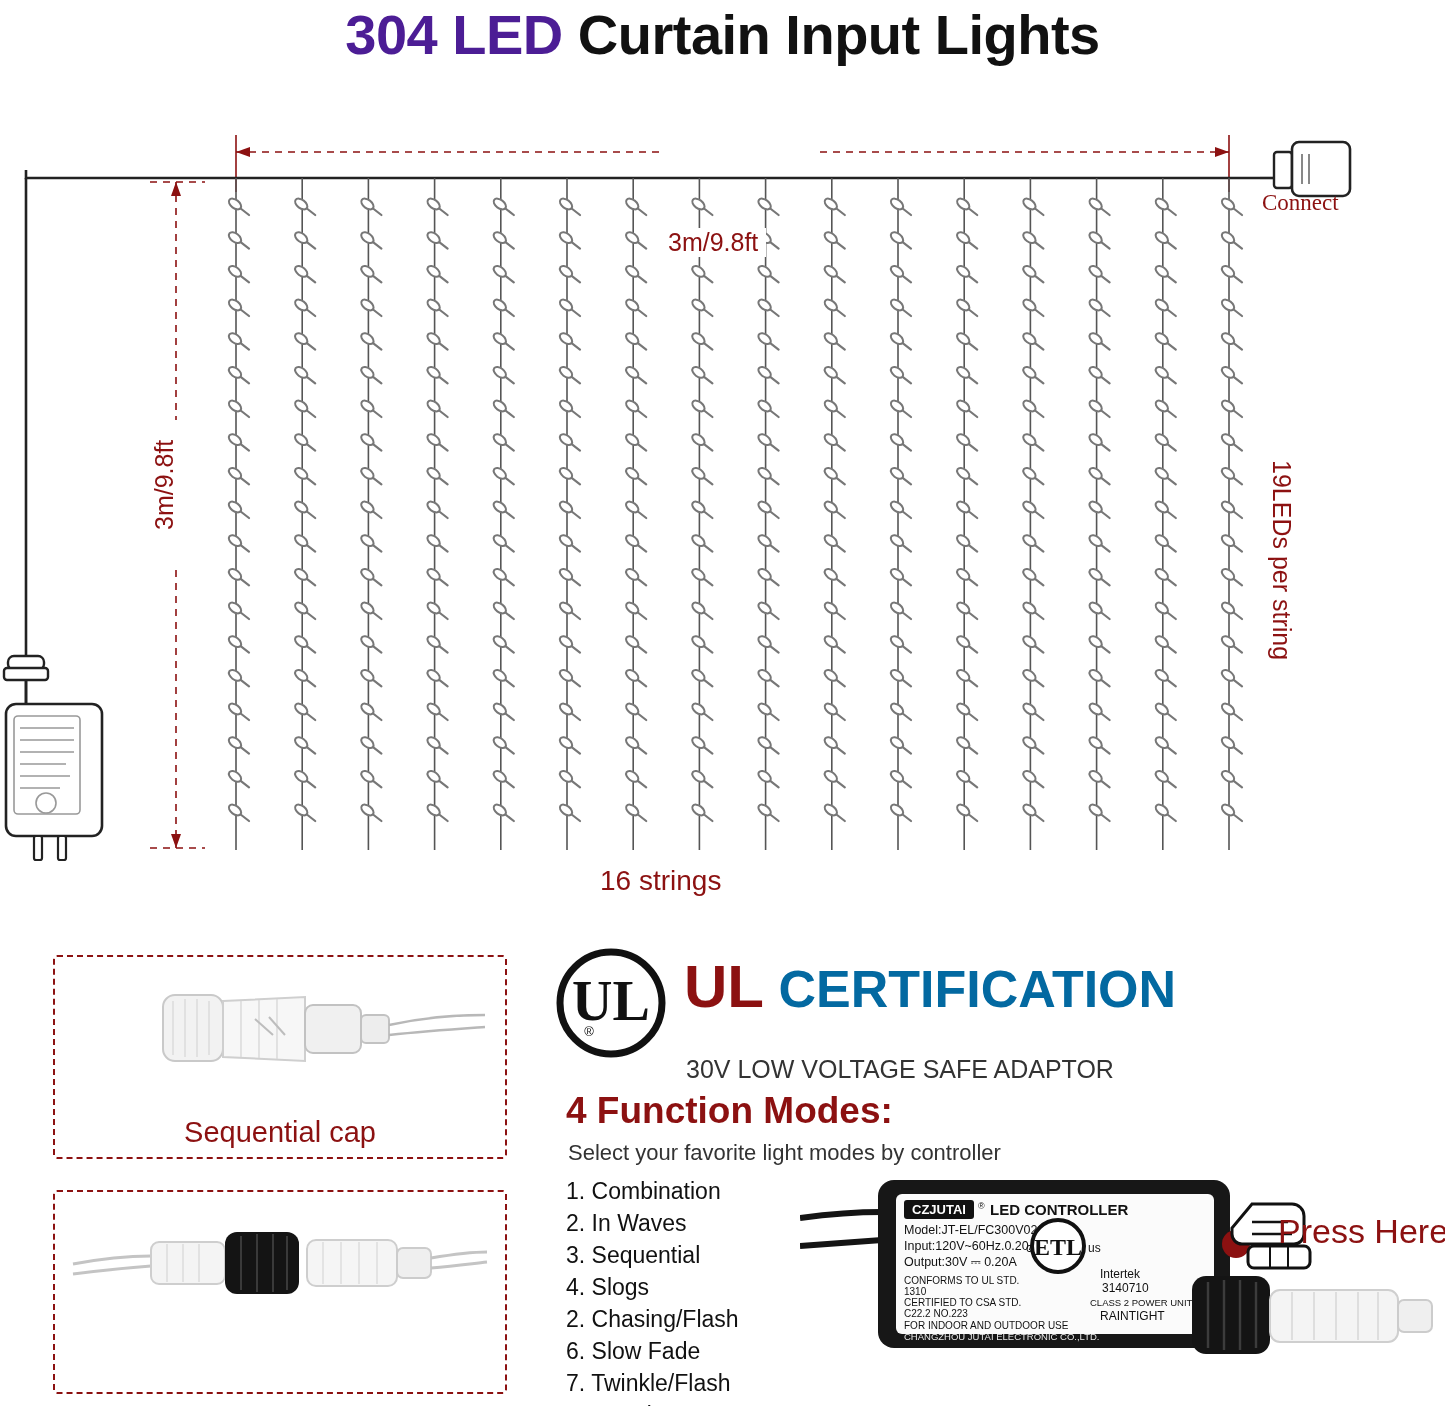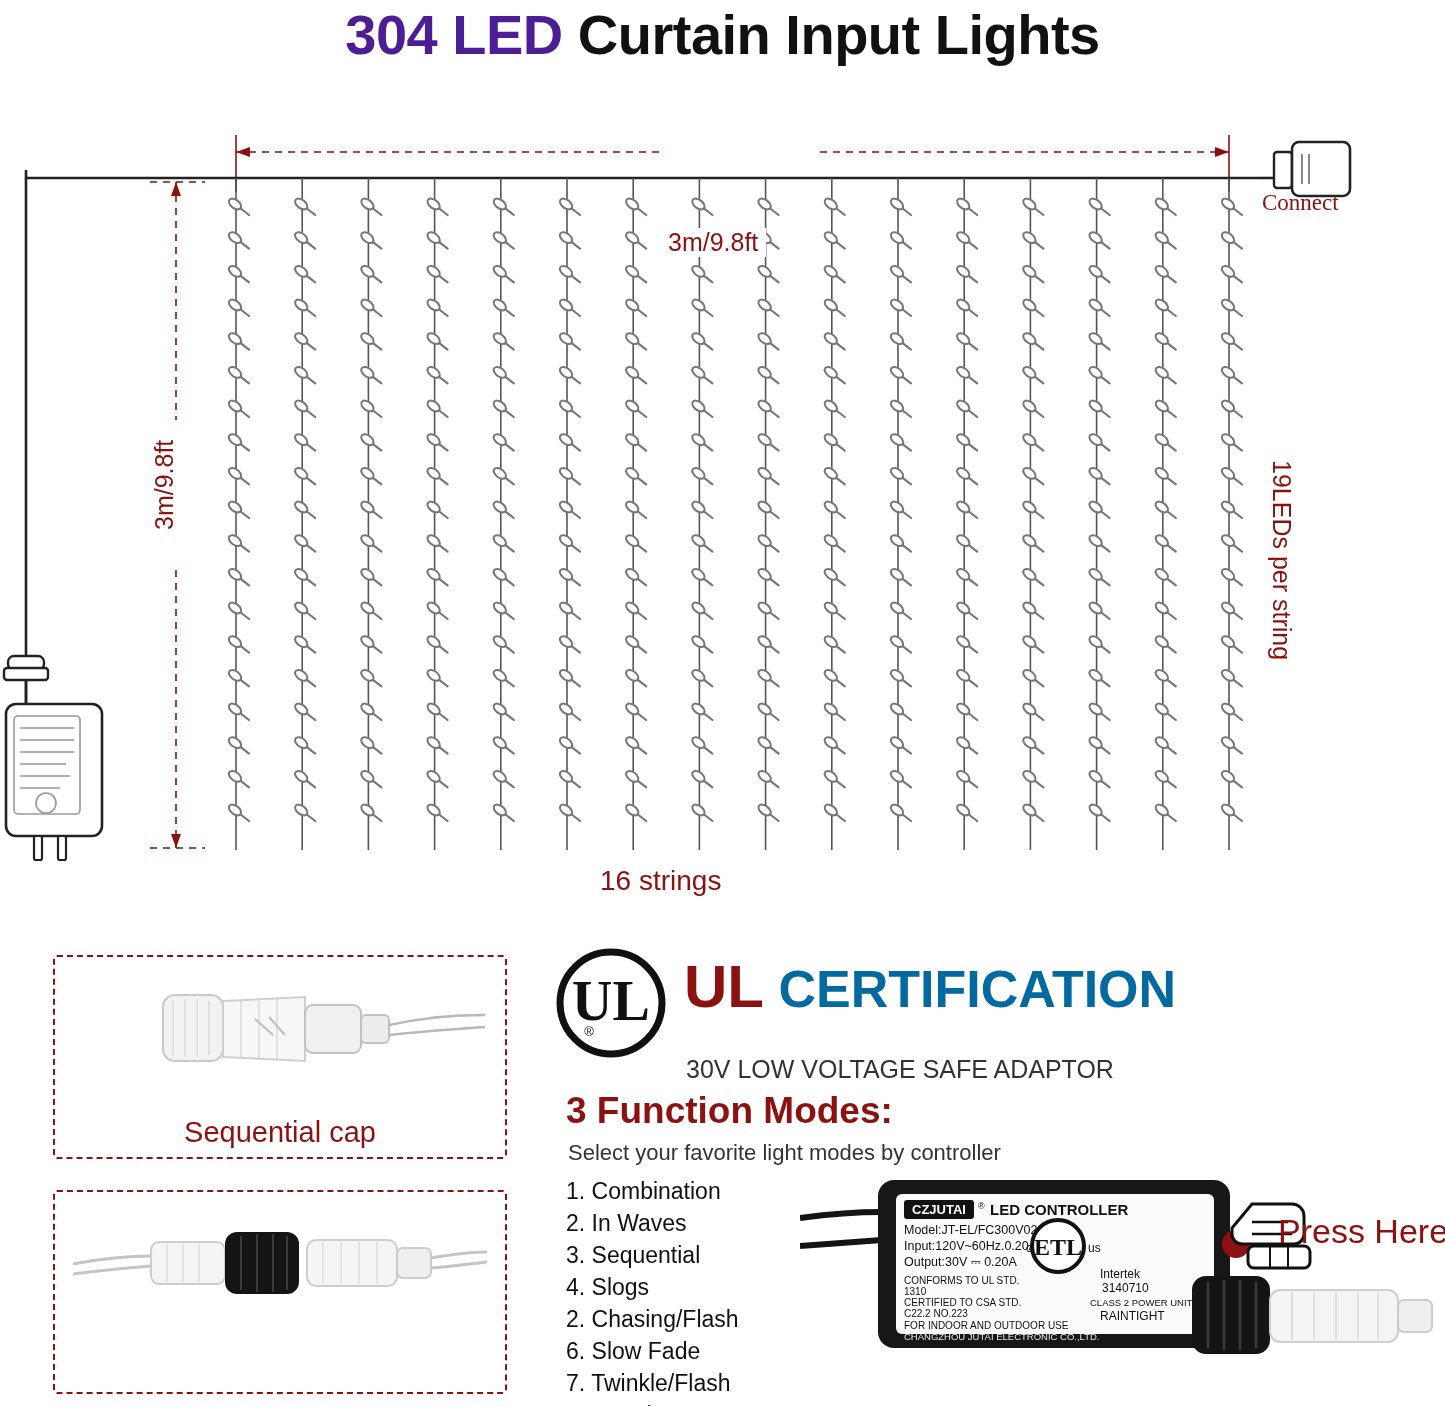--- a/index.html
+++ b/index.html
@@ -548,21 +548,21 @@
     <circle cx="55" cy="55" r="51" fill="#fff" stroke="#111" stroke-width="7"></circle>
     <text x="55" y="72" text-anchor="middle" font-family="'Liberation Serif', serif" font-size="56" font-weight="bold" fill="#111">UL</text>
     <text x="33" y="88" text-anchor="middle" font-family="'Liberation Sans', sans-serif" font-size="13" fill="#111">®</text>
   </svg>
   <div id="ul-title">
     <span class="ul-big">UL</span><span class="ul-sm"> CERTIFICATION</span>
   </div>
   <div id="ul-sub">30V LOW VOLTAGE SAFE ADAPTOR</div>
 </div>
 
-<div id="modes-title">3 Function Modes:</div>
+<div id="modes-title">4 Function Modes:</div>
 <div id="modes-sub">Select your favorite light modes by controller</div>
 <div id="modes-list">
   <div>1. Combination</div>
   <div>2. In Waves</div>
   <div>3. Sequential</div>
   <div>4. Slogs</div>
   <div>2. Chasing/Flash</div>
   <div>6. Slow Fade</div>
   <div>7. Twinkle/Flash</div>
   <div>8. Steady on</div>

